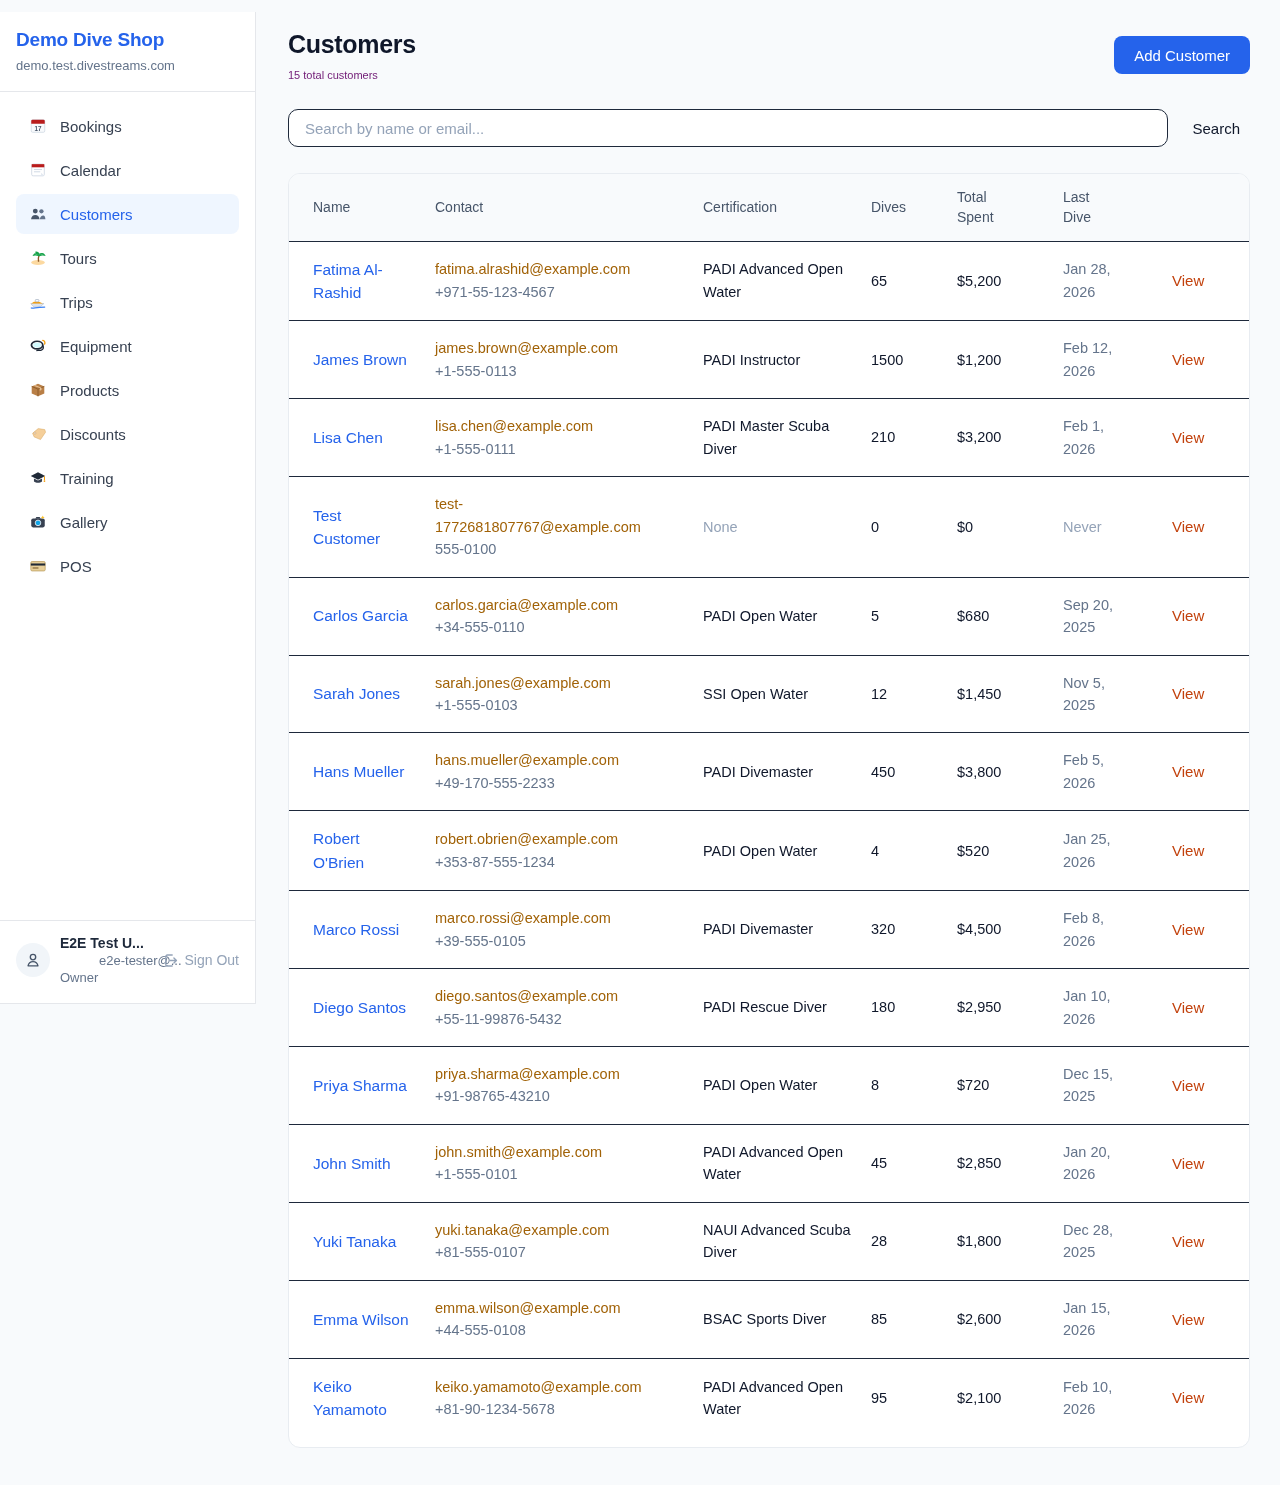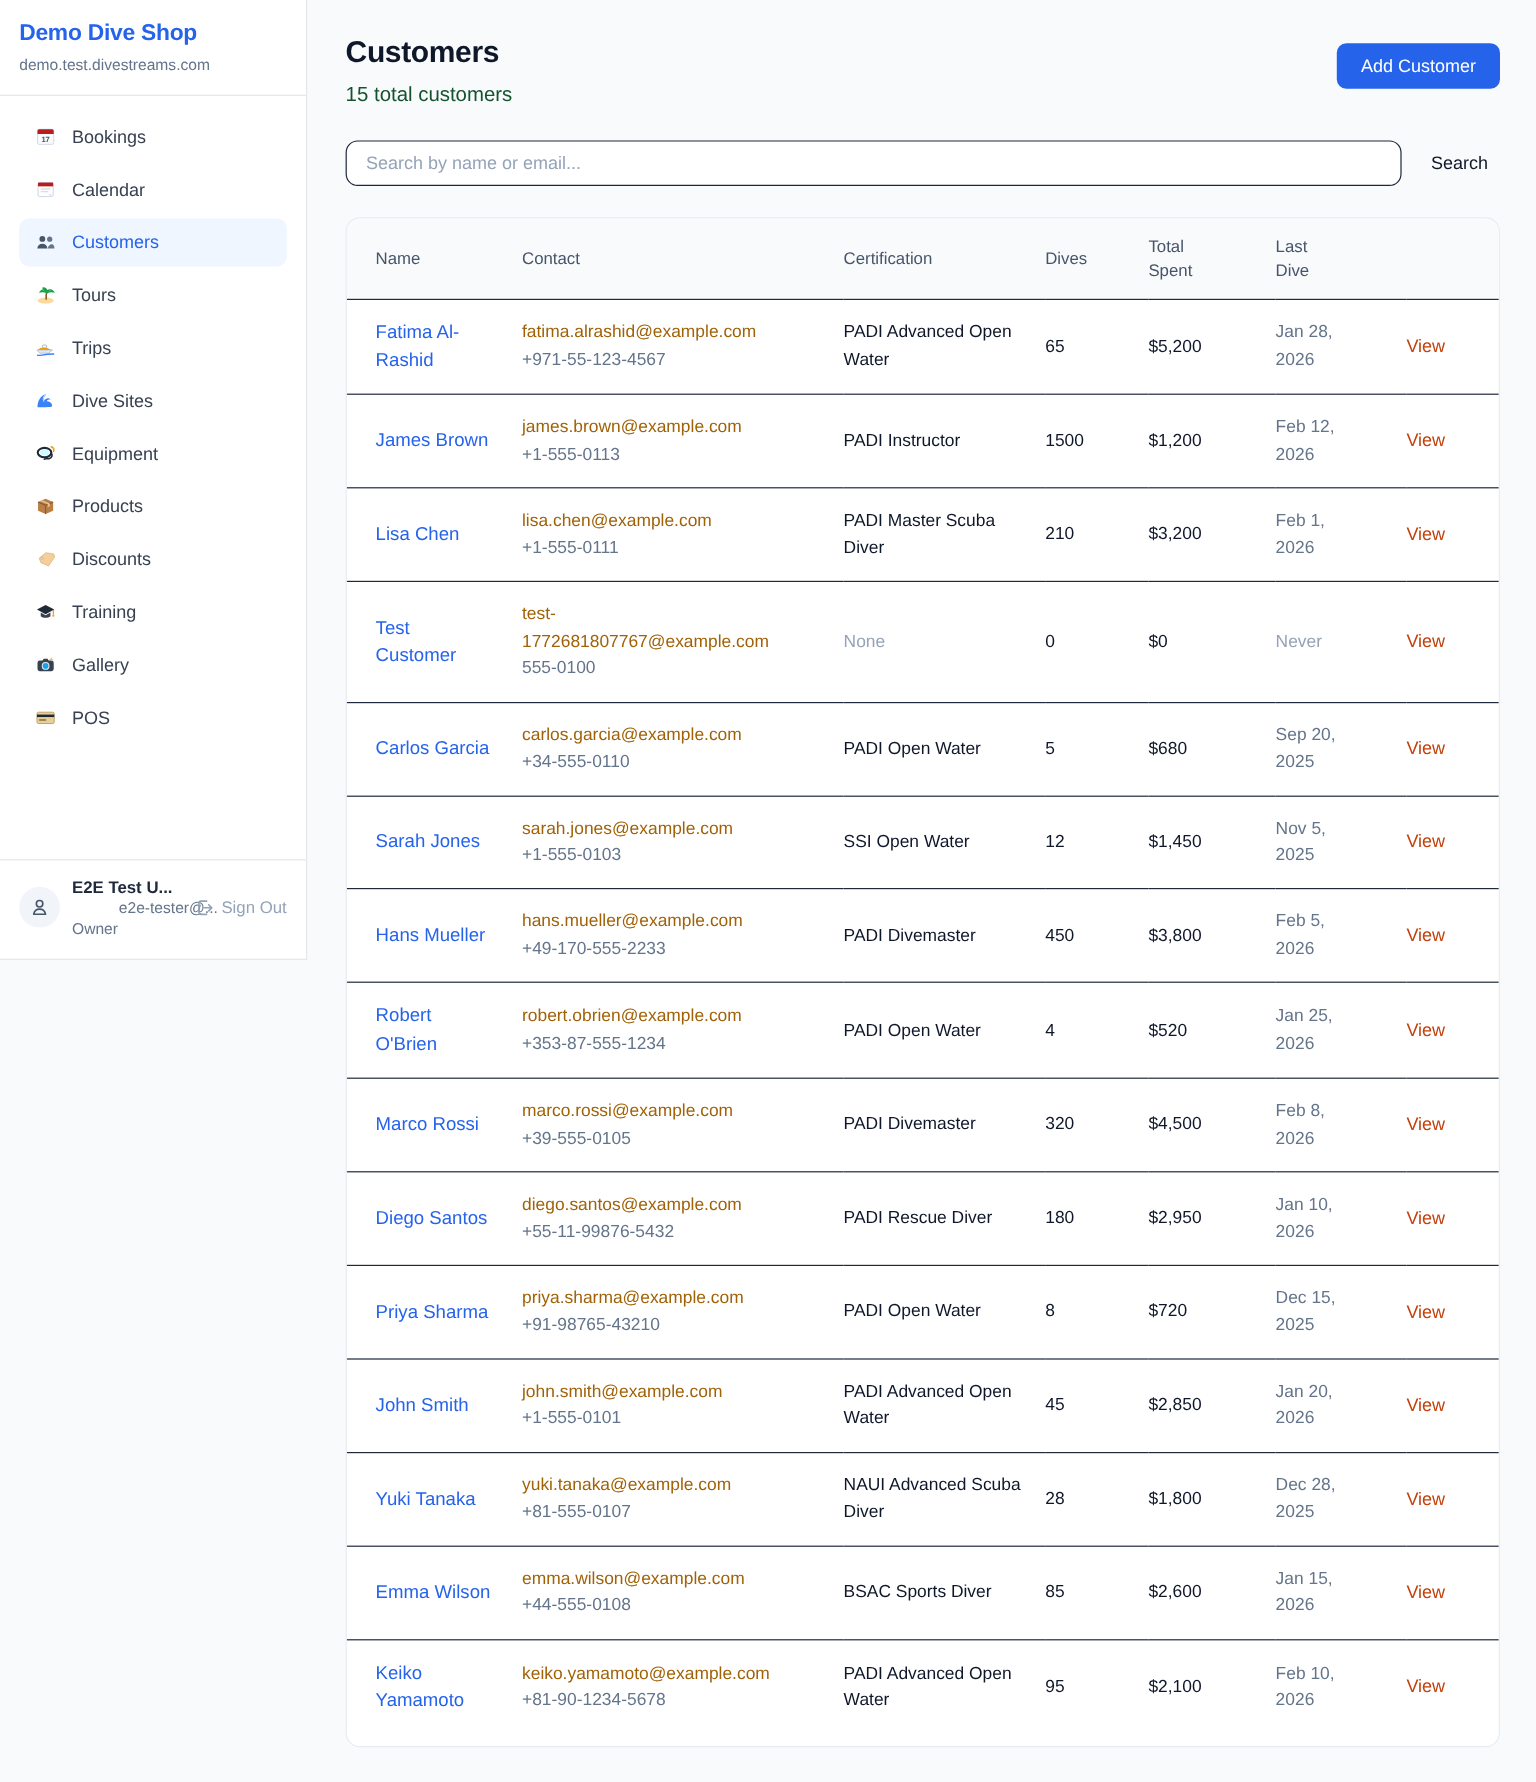--- a/index.html
+++ b/index.html
@@ -7,22 +7,22 @@
   body {
     font-family:"Liberation Sans", sans-serif;
     background:#f8fafc;
     color:#0f172a;
     position:relative;
     overflow:hidden;
   }
 
   
   .sidebar {
-    position:absolute; left:0; top:0;
-    width:256px; height:800px;
+    position:absolute; left:0; top:12px;
+    width:256px; height:992px;
     background:#ffffff;
     border-right:1px solid #e5e7eb;
     border-bottom:1px solid #e5e7eb;
     display:flex; flex-direction:column;
   }
   .brand { padding:17px 16px 18px 16px; border-bottom:1px solid #e5e7eb; }
   .brand-name { font-size:19px; font-weight:700; color:#2563eb; letter-spacing:-0.2px; }
   .brand-domain { font-size:13px; color:#64748b; margin-top:7px; }
   .nav { padding:14px 16px 8px 16px; flex:1 1 auto; }
   .nav-item {
@@ -53,21 +53,21 @@
   .signout {
     display:flex; align-items:flex-start; gap:6px;
     background:none; border:none; cursor:pointer;
     font-family:inherit; font-size:14px; color:#94a3b8; white-space:nowrap;
   }
 
   
   .main { position:absolute; left:256px; top:0; width:1024px; padding:30px 30px 0 32px; }
   .title-row { display:flex; align-items:flex-start; justify-content:space-between; }
   .page-title { font-size:25px; font-weight:700; color:#0f172a; letter-spacing:-0.3px; }
-  .page-subtitle { font-size:17px; color:#14532d; margin-top:10px; }
+  .page-subtitle { font-size:11px; color:#701a75; margin-top:10px; }
   .btn-primary {
     background:#2563eb; color:#ffffff; border:none; cursor:pointer;
     font-family:inherit; font-size:15px; font-weight:500;
     padding:0 20px; height:38px; border-radius:8px; margin-top:6px;
   }
 
   .search-row { display:flex; align-items:center; gap:14px; margin-top:28px; }
   .search-input {
     flex:1; height:38px;
     border:1.5px solid #1e293b; border-radius:10px;
@@ -180,29 +180,20 @@
           <svg viewBox="0 0 20 20">
             <path d="M2 11.8h14.5l-3.6 3H4.5z" fill="#e2e8f0" stroke="#94a3b8" stroke-width="0.5"></path>
             <path d="M2.5 11.8l3-2h5.5l4.5 2z" fill="#f59e0b"></path>
             <rect x="7" y="7.3" width="4" height="2.5" rx="0.8" fill="#ffffff" stroke="#94a3b8" stroke-width="0.7"></rect>
             <path d="M2.5 16.6c2.5 1 4.5-1 15-1" stroke="#3b82f6" stroke-width="1.3" fill="none" stroke-linecap="round"></path>
           </svg>
         </span>
     <span class="nav-label">Trips</span>
   </div>
 
-  <div class="nav-item">
-    <span class="nav-icon">
-          <svg viewBox="0 0 20 20">
-            <path d="M2.5 16c0-6 3-11 8-12-2 2-2.5 4-1.5 5.5 1.5-2.5 4.5-2.5 6 -.5-2-.5-3.5 0-4 1.5 2.5 0 4.5 1.5 5 3.5.5 2-1 2-13.5 2z" fill="#3b82f6"></path>
-            <path d="M9.8 4.6C7.4 6.6 7.2 9 8.8 10.8" stroke="#bfdbfe" stroke-width="1" fill="none"></path>
-          </svg>
-        </span>
-    <span class="nav-label">Dive Sites</span>
-  </div>
 
 
   <div class="nav-item">
     <span class="nav-icon">
           <svg viewBox="0 0 20 20">
             <path d="M15.3 3.8c2 .4 2.9 2.3 2.1 4" stroke="#f59e0b" stroke-width="1.5" fill="none" stroke-linecap="round"></path>
             <ellipse cx="9" cy="9" rx="6.3" ry="4.3" fill="none" stroke="#1f2937" stroke-width="1.9"></ellipse>
             <ellipse cx="9" cy="9" rx="4.3" ry="2.6" fill="#cffafe"></ellipse>
             <path d="M15.2 9.3c1.4 2 .9 4.3-1.5 5.2-2 .8-3.9-.3-4.9.6" stroke="#1f2937" stroke-width="1.5" fill="none" stroke-linecap="round"></path>
           </svg>

